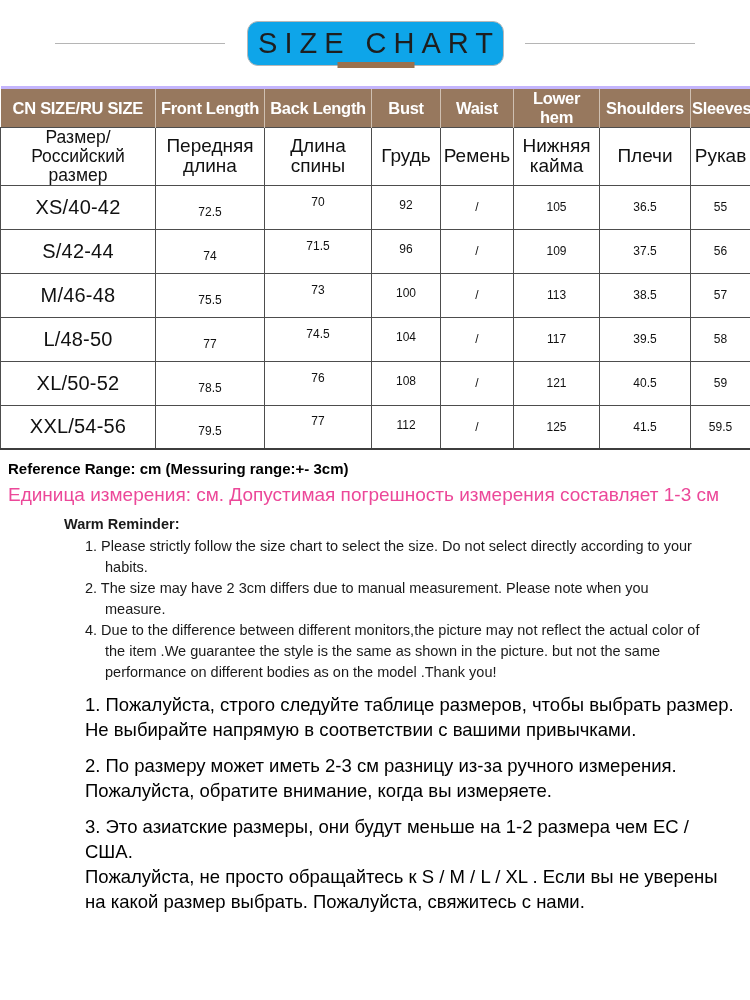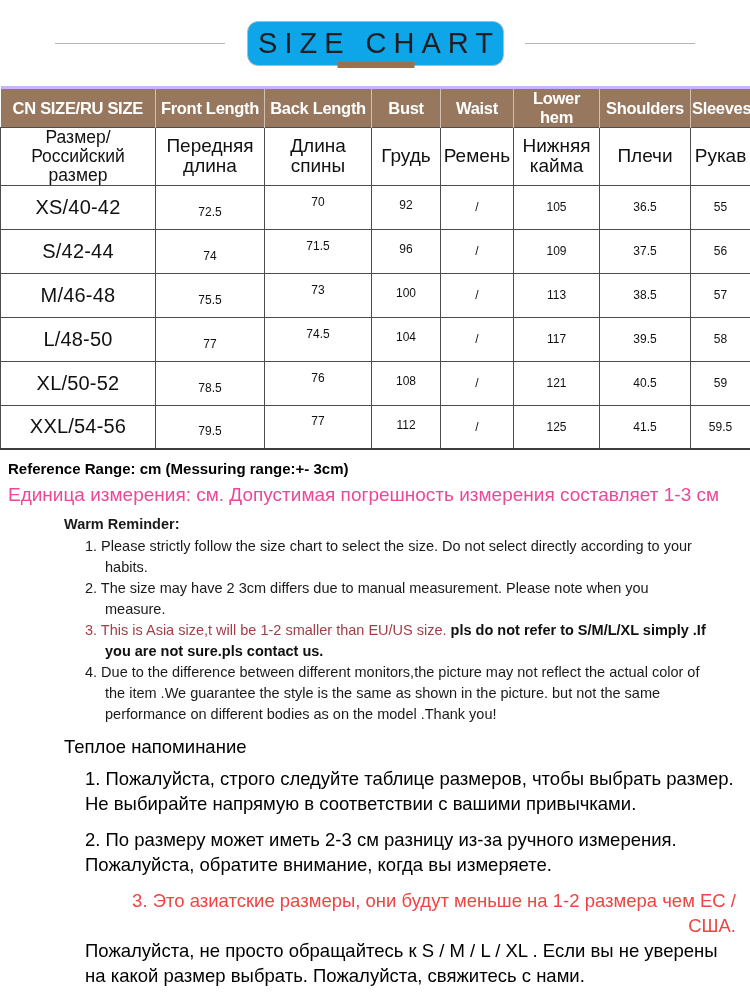--- a/index.html
+++ b/index.html
@@ -58,21 +58,21 @@
 
   .warm { margin: 0 38px 0 64px; font-size: 14.5px; line-height: 21px; color: #1a1a1a; }
   .warm-title { font-weight: 700; margin-bottom: 1px; }
   .en-item { padding-left: 41px; text-indent: -20px; }
   .en-red { color: #a33d48; }
   .en-bold { font-weight: 700; color: #101010; }
 
   .ru-notes { margin: 9px 14px 0 64px; font-size: 18.5px; line-height: 25px; color: #000; }
   .ru-title { margin-bottom: 7px; }
   .ru-item { margin: 0 0 11px 21px; }
-  .ru-red { color: #ef4444; display: block; text-align: right; }
+  .ru-red { color: #000000; display: block; }
 </style>
 </head>
 <body>
 
 <div class="banner">
   <div class="side-line left"></div>
   <div class="title-box">
     <span class="title-text">SIZE CHART</span>
     <span class="title-underline"></span>
   </div>
@@ -176,23 +176,21 @@
   </tbody>
 </table>
 
 <div class="ref-en">Reference Range: cm (Messuring range:+- 3cm)</div>
 <div class="ref-ru">Единица измерения: см. Допустимая погрешность измерения составляет 1-3 см</div>
 
 <div class="warm">
   <div class="warm-title">Warm Reminder:</div>
   <div class="en-item">1. Please strictly follow the size chart to select the size. Do not select directly according to your habits.</div>
   <div class="en-item">2. The size may have 2 3cm differs due to manual measurement. Please note when you measure.</div>
-  <div class="en-item"><span class="en-red">3. This is Asia size,t will be 1-2 smaller than EU/US size.</span><span class="en-bold"> pls do not refer to S/M/L/XL simply .If you are not sure.pls contact us.</span></div>
   <div class="en-item">4. Due to the difference between different monitors,the picture may not reflect the actual color of the item .We guarantee the style is the same as shown in the picture. but not the same performance on different bodies as on the model .Thank you!</div>
 </div>
 
 <div class="ru-notes">
-  <div class="ru-title">Теплое напоминание</div>
   <div class="ru-item">1. Пожалуйста, строго следуйте таблице размеров, чтобы выбрать размер. Не выбирайте напрямую в соответствии с вашими привычками.</div>
   <div class="ru-item">2. По размеру может иметь 2-3 см разницу из-за ручного измерения. Пожалуйста, обратите внимание, когда вы измеряете.</div>
   <div class="ru-item"><span class="ru-red">3. Это азиатские размеры, они будут меньше на 1-2 размера чем ЕС / США.</span><span>Пожалуйста, не просто обращайтесь к S / M / L / XL . Если вы не уверены на какой размер выбрать. Пожалуйста, свяжитесь с нами.</span></div>
 
 </div>
 
 </body></html>

